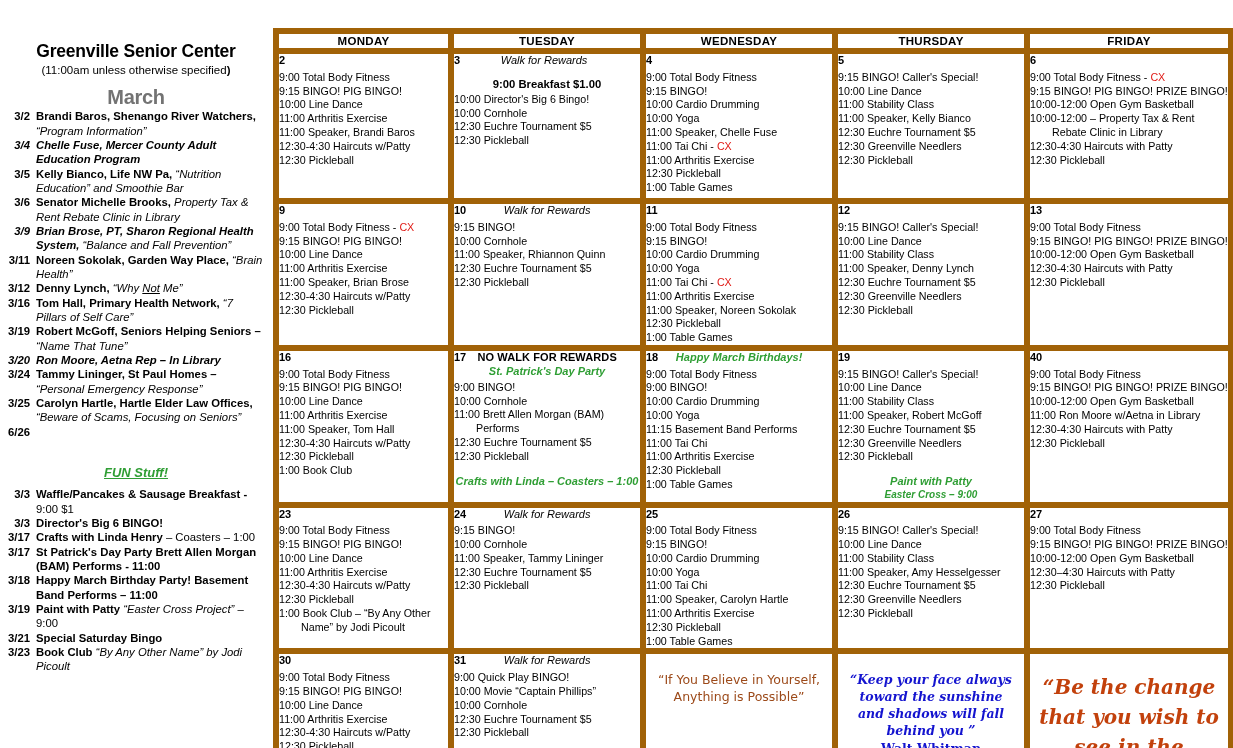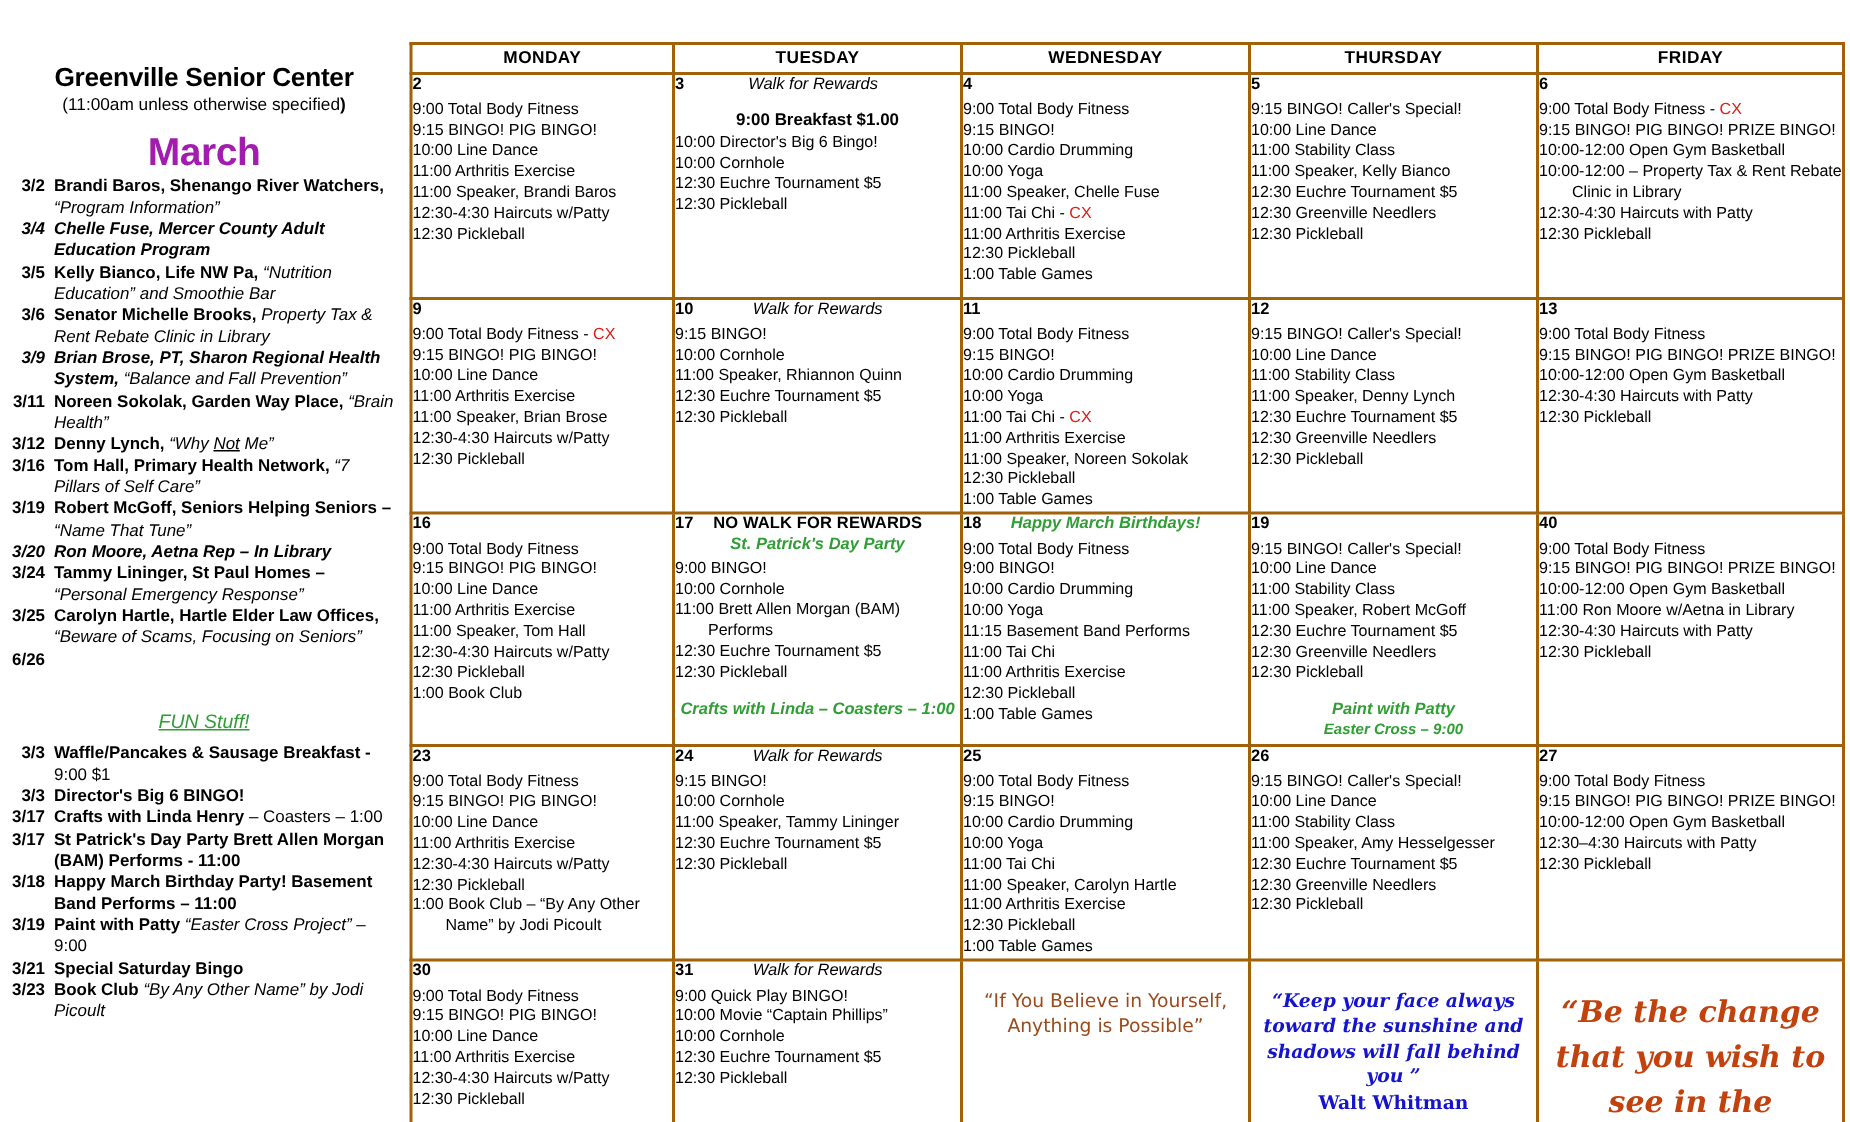--- a/index.html
+++ b/index.html
@@ -32,40 +32,40 @@
     line-height: 1.1;
   }
   .org-sub {
     text-align: center;
     font-size: 11.5px;
     margin-top: 3px;
   }
   .org-sub b { font-weight: bold; }
   .month-title {
     text-align: center;
-    font-size: 26px;
-    font-weight: bold;
-    color: #a21caf;
+    font-size: 20px;
+    font-weight: bold;
+    color: #737373;
     margin-top: 10px;
     letter-spacing: -0.3px;
   }
   .section-head {
     text-align: center;
     font-size: 13px;
     font-weight: bold;
     font-style: italic;
     color: #2f9e34;
     text-decoration: underline;
     margin-top: 9px;
     margin-bottom: 7px;
   }
   .fun-head {
     text-align: center;
     font-size: 13px;
-    font-weight: normal;
+    font-weight: bold;
     font-style: italic;
     color: #2f9e34;
     text-decoration: underline;
     margin-top: 26px;
     margin-bottom: 7px;
   }
   ul.entry-list { list-style: none; margin: 0; padding: 0; }
   li.entry {
     display: flex;
     font-size: 11.3px;
@@ -89,21 +89,21 @@
 
   
   #calendar {
     position: absolute;
     left: 273px; top: 28px;
     width: 955px;
     border-collapse: collapse;
     table-layout: fixed;
   }
   #calendar td, #calendar th {
-    border: 2px solid #a16207;
+    border: 6px solid #a16207;
     vertical-align: top;
     padding: 0;
   }
   #calendar th {
     height: 20px;
     font-size: 11.5px;
     font-weight: bold;
     text-align: center;
     vertical-align: middle;
     letter-spacing: 0.3px;

